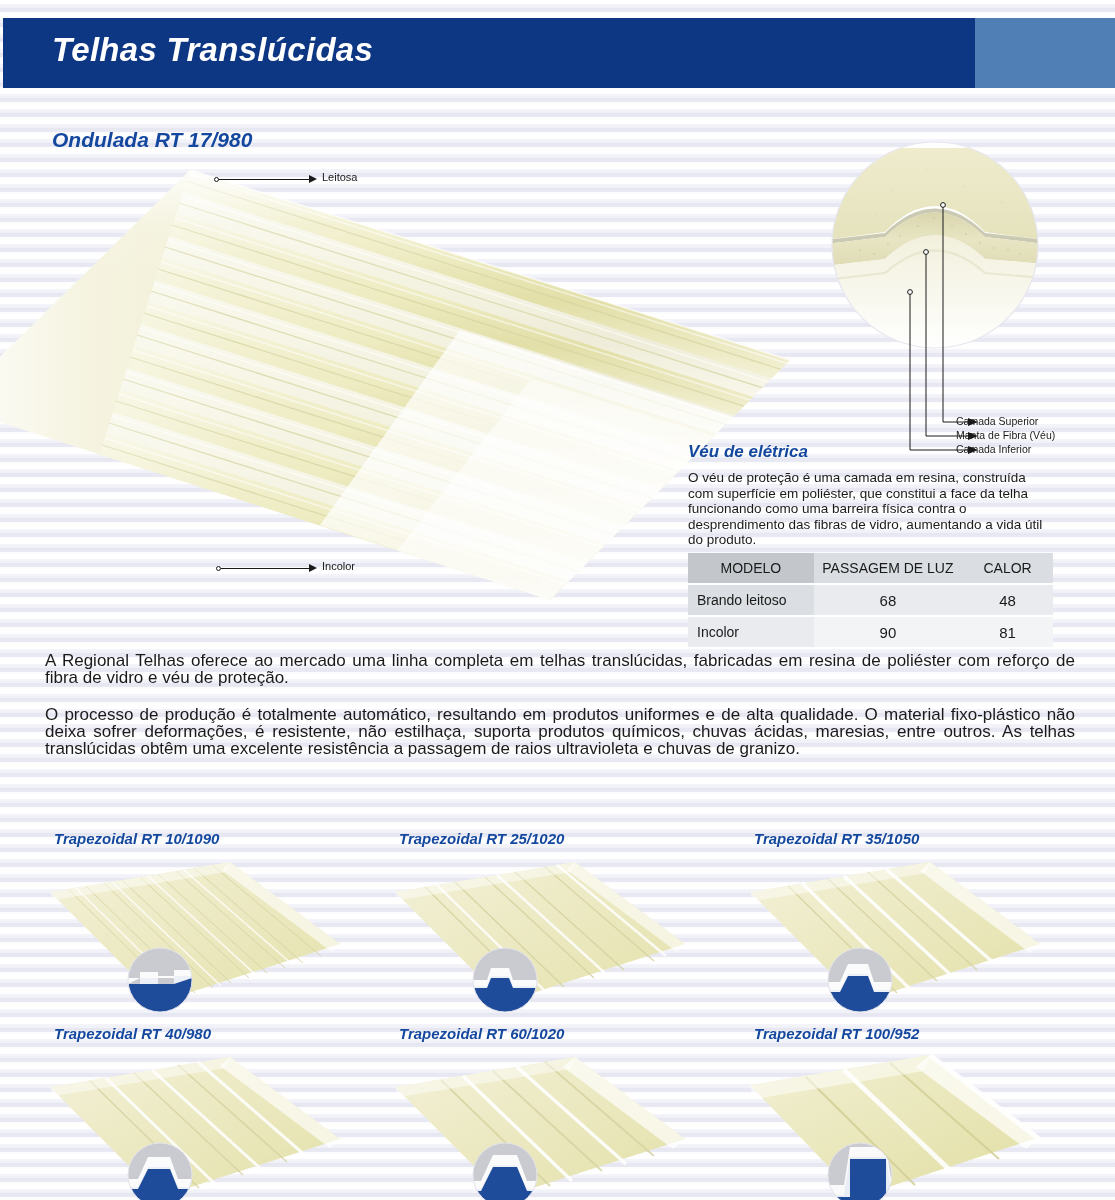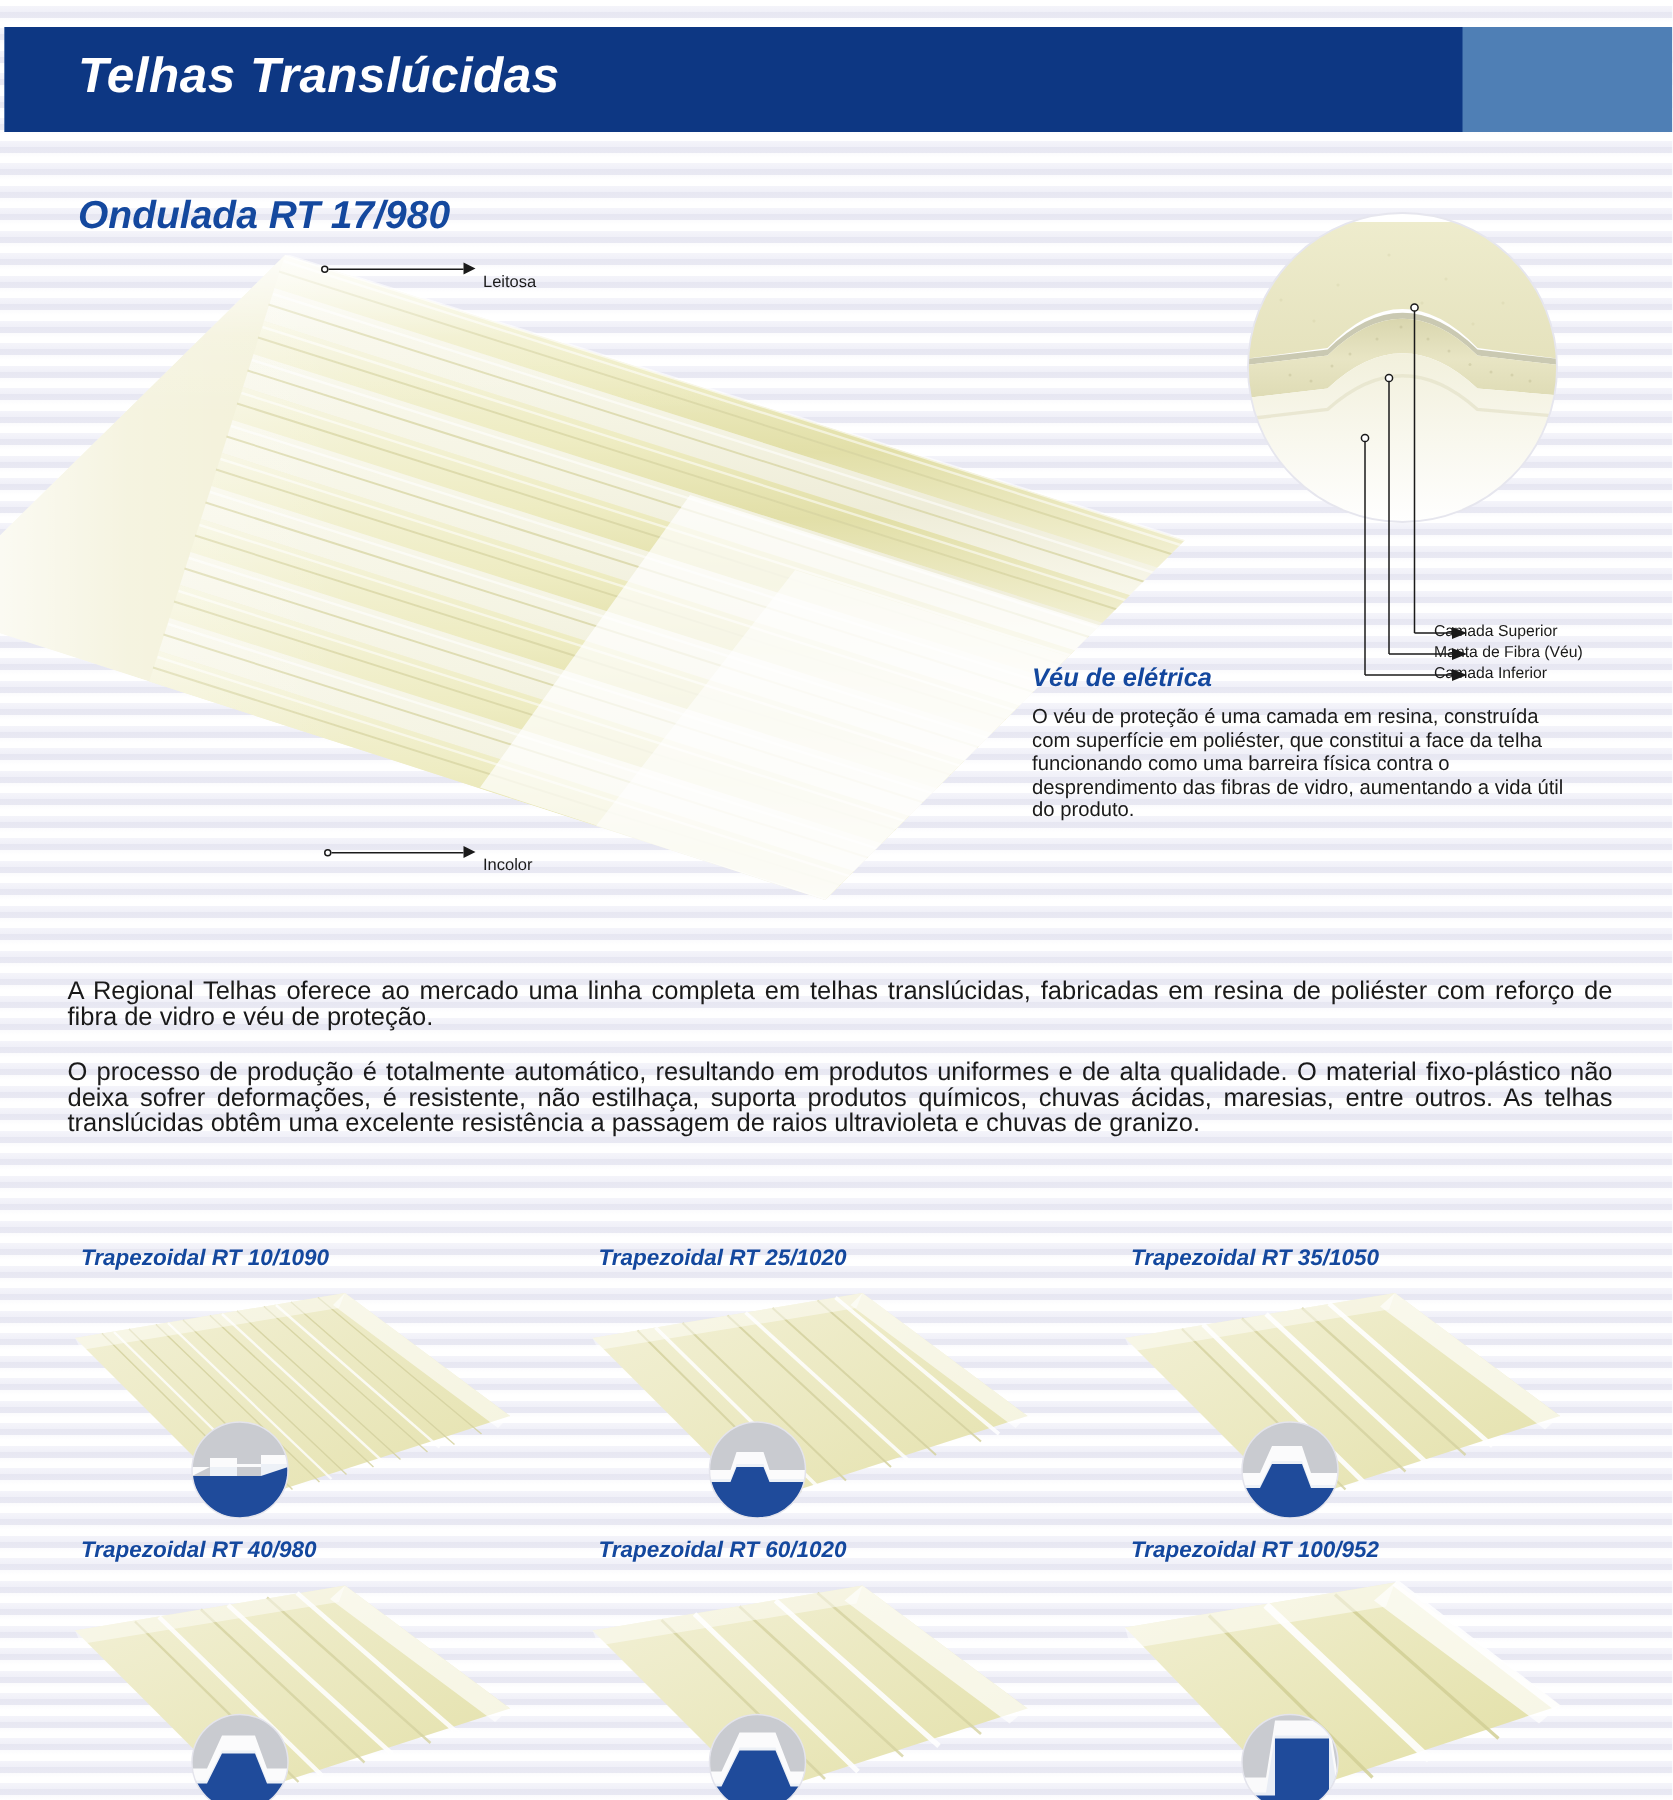--- a/index.html
+++ b/index.html
@@ -42,21 +42,21 @@
     position:absolute;left:52px;top:31px;
     font-size:33px;font-style:italic;font-weight:bold;
     color:#ffffff;letter-spacing:.3px;
     font-family:"Liberation Sans", sans-serif;
     white-space:nowrap;
   }
 
   
   .sec-title{
     position:absolute;
-    font-size:26px;font-style:italic;font-weight:bold;
+    font-size:21px;font-style:italic;font-weight:bold;
     color:#14489e;white-space:nowrap;
   }
   #ondulada-title{left:52px;top:128px;}
 
   
   #sheet-wrap{position:absolute;left:-10px;top:170px;width:800px;height:430px;}
   #sheet-wrap svg{display:block;}
 
   
   .callout{position:absolute;height:12px;}
@@ -67,21 +67,21 @@
   }
   .callout .line{
     position:absolute;left:5px;top:5px;height:1px;background:#1a1a1a;
   }
   .callout .arrow{
     position:absolute;top:1px;width:0;height:0;
     border-top:4px solid transparent;border-bottom:4px solid transparent;
     border-left:8px solid #1a1a1a;
   }
   .callout .lbl{
-    position:absolute;top:-3px;font-size:11px;color:#1a1a1a;white-space:nowrap;margin-top:11px;
+    position:absolute;top:-3px;font-size:11px;color:#1a1a1a;white-space:nowrap;
   }
 
   #callout-leitosa{left:214px;top:174px;}
   #callout-leitosa .line{width:90px;}
   #callout-leitosa .arrow{left:95px;}
   #callout-leitosa .lbl{left:108px;}
 
   #callout-incolor{left:216px;top:563px;}
   #callout-incolor .line{width:88px;}
   #callout-incolor .arrow{left:93px;}
@@ -375,20 +375,39 @@
       </g>
     </svg>
   </div>
   <div class="layer-lbl" id="lbl-sup">Camada Superior</div>
   <div class="layer-lbl" id="lbl-manta">Manta de Fibra (Véu)</div>
   <div class="layer-lbl" id="lbl-inf">Camada Inferior</div>
 
   <div class="sec-title" id="veu-title">Véu de elétrica</div>
   <div id="veu-text">O véu de proteção é uma camada em resina, construída com superfície em poliéster, que constitui a face da telha funcionando como uma barreira física contra o desprendimento das fibras de vidro, aumentando a vida útil do produto.</div>
 
+  <table id="spec-table">
+    <tbody>
+      <tr class="head">
+        <td class="c0">MODELO</td>
+        <td class="c1">PASSAGEM DE LUZ</td>
+        <td class="c2">CALOR</td>
+      </tr>
+      <tr class="r1">
+        <td class="c0">Brando leitoso</td>
+        <td class="c1">68</td>
+        <td class="c2">48</td>
+      </tr>
+      <tr class="r2">
+        <td class="c0">Incolor</td>
+        <td class="c1">90</td>
+        <td class="c2">81</td>
+      </tr>
+    </tbody>
+  </table>
 
   <div id="body-copy">
     <p>A Regional Telhas oferece ao mercado uma linha completa em telhas translúcidas, fabricadas em resina de poliéster com reforço de fibra de vidro e véu de proteção.</p>
     <p>O processo de produção é totalmente automático, resultando em produtos uniformes e de alta qualidade. O material fixo-plástico não deixa sofrer deformações, é resistente, não estilhaça, suporta produtos químicos, chuvas ácidas, maresias, entre outros. As telhas translúcidas obtêm uma excelente resistência a passagem de raios ultravioleta e chuvas de granizo.</p>
   </div>
 
   <div id="grid">
 
     <div class="cell" style="left:40px;top:5px;">
       <div class="ct">Trapezoidal RT 10/1090</div>

